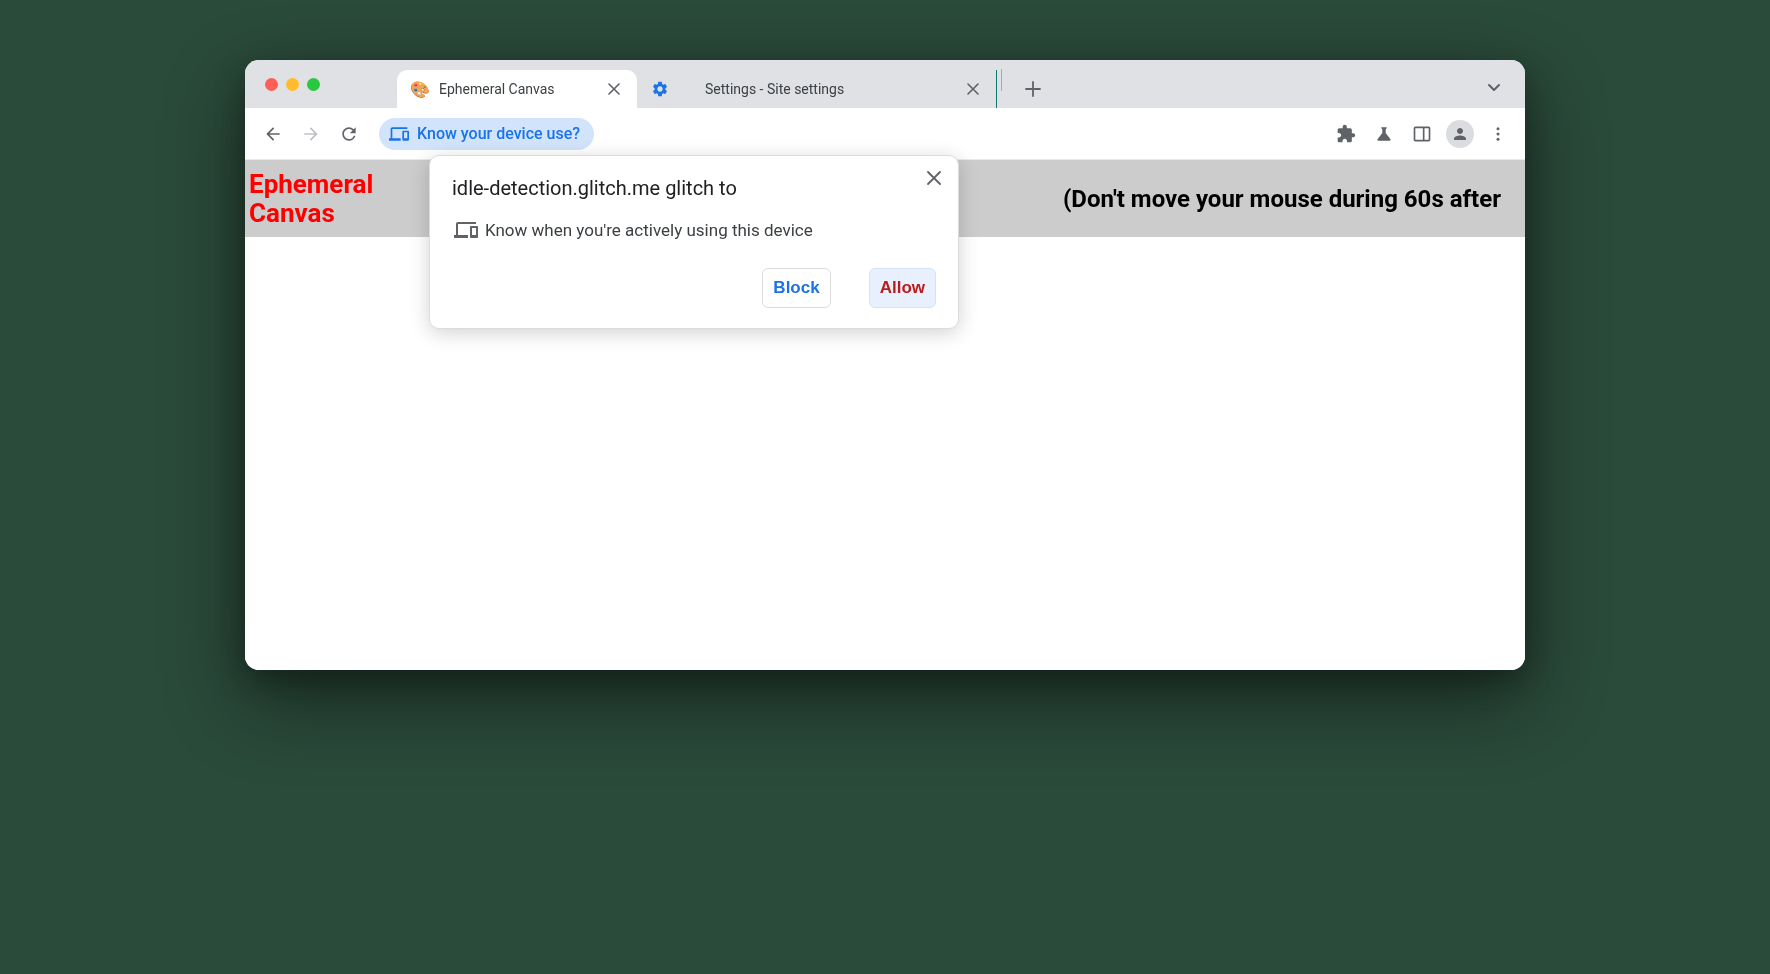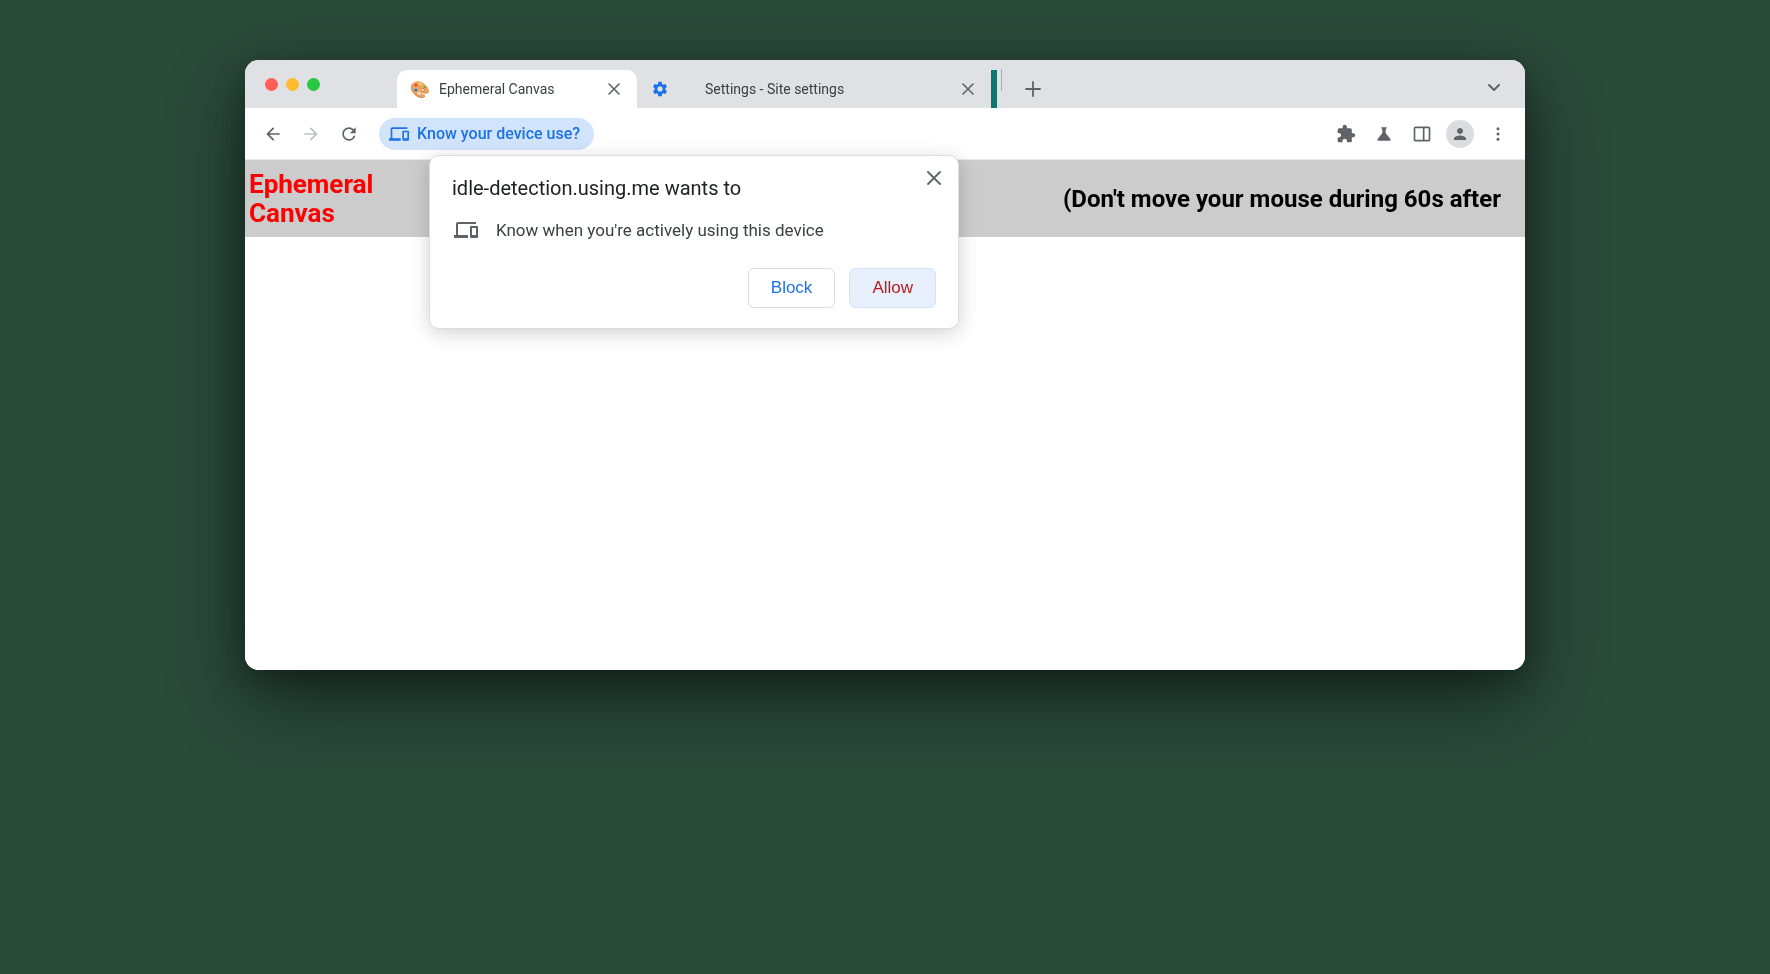--- a/index.html
+++ b/index.html
@@ -62,21 +62,21 @@
     cursor: pointer;
     position: relative;
     min-width: 240px;
   }
   .tab.active {
     background: #fff;
     border-top-left-radius: 10px;
     border-top-right-radius: 10px;
   }
   .tab.inactive {
-    border-right: 6px solid #0f766e;
+    border-right: 1px solid #0f766e;
     gap: 36px;
   }
   .tab-favicon {
     width: 18px; height: 18px; display:flex; align-items:center; justify-content:center;
     font-size: 16px;
   }
   .tab-title { flex: 1; white-space: nowrap; overflow: hidden; text-overflow: ellipsis; }
   .tab-close {
     width: 18px; height:18px; display:flex;align-items:center;justify-content:center;
     color:#5f6368; font-size:16px; border-radius:50%;
@@ -194,30 +194,30 @@
   }
   .dialog-close {
     position: absolute; top: 10px; right: 12px;
     width: 24px; height:24px; display:flex;align-items:center;justify-content:center;
     color:#5f6368; cursor:pointer; font-size:20px;
   }
   .dialog-title {
     font-size: 20px; color:#202124; margin-bottom: 18px; padding-right: 30px;
   }
   .dialog-row {
-    display:flex; align-items:center; gap:18px; margin-bottom: 26px;
+    display:flex; align-items:center; gap:7px; margin-bottom: 26px;
     padding-left: 2px;
   }
   .dialog-row-text { font-size: 17px; color:#3c4043; }
   .dialog-buttons {
     display:flex; justify-content:flex-end; gap:14px;
   }
   .dlg-btn {
-    padding: 9px 22px; border-radius: 6px; font-size: 17px; font-weight:400;
-    cursor:pointer; border: 1px solid #dadce0; background:#fff; color:#1a73e8;
+    padding: 9px 10px; border-radius: 6px; font-size: 17px; font-weight:700;
+    cursor:pointer; border: 1px solid #dadce0; background:#fff; color:#1a73e8;margin-left:24px;
   }
   .dlg-btn.primary {
     background: #e8f0fe; border-color: #d2e3fc; color:#b91c1c;
   }
   svg { display: block; }
 </style>
 </head>
 <body>
 
 <div class="browser-window">
@@ -333,21 +333,21 @@
       <div class="page-instruction">(Don't move your mouse during 60s after</div>
     </div>
   </div>
 
   <div class="permission-dialog">
     <div class="dialog-close">
       <svg width="14" height="14" viewBox="0 0 14 14">
           <path d="M1 1 L13 13 M13 1 L1 13" stroke="currentColor" stroke-width="1.8" stroke-linecap="round"></path>
         </svg>
     </div>
-    <div class="dialog-title">idle-detection.using.me wants to</div>
+    <div class="dialog-title">idle-detection.glitch.me glitch to</div>
     <div class="dialog-row">
       <span>
         <svg width="24" height="24" viewBox="0 0 24 24" fill="#5f6368">
             <path d="M4 6h18V4H4c-1.1 0-2 .9-2 2v11H0v3h14v-3H4V6zm19 2h-6c-.55 0-1 .45-1 1v10c0 .55.45 1 1 1h6c.55 0 1-.45 1-1V9c0-.55-.45-1-1-1zm-1 9h-4v-7h4v7z"></path>
           </svg>
       </span>
       <span class="dialog-row-text">Know when you're actively using this device</span>
     </div>
     <div class="dialog-buttons">
       <button class="dlg-btn">Block</button>

